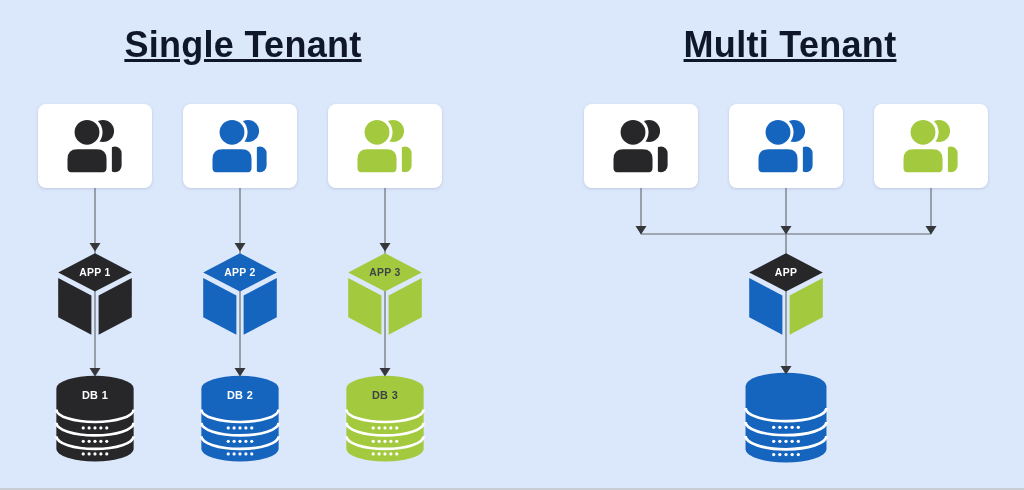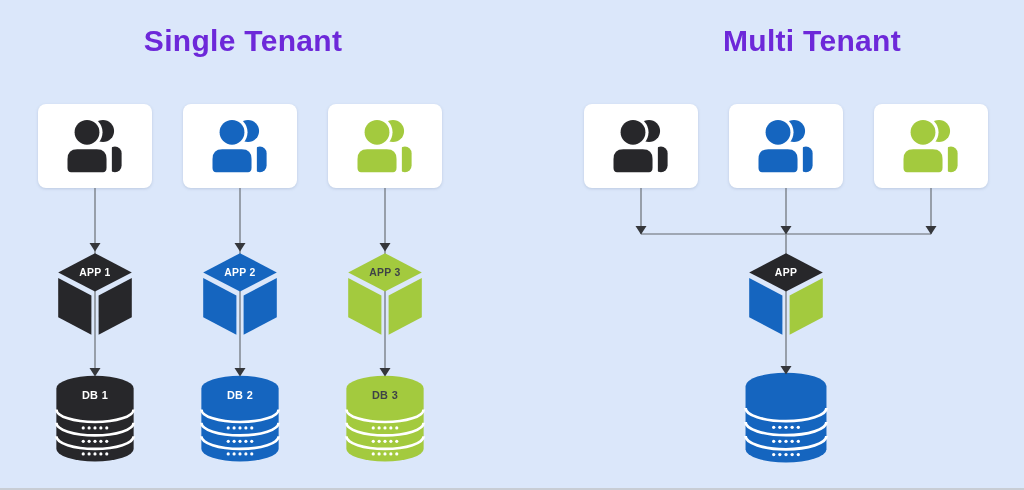--- a/index.html
+++ b/index.html
@@ -6,23 +6,23 @@
     --black:#27272a; --blue:#1565bf; --green:#a3ca3e;
     --line:#8b929b; --arrow:#35373b; --card:#ffffff;
     --label-dark:#3f4347; --bg:#dbe7fa;
   }
   *{margin:0;padding:0;box-sizing:border-box;}
   html,body{width:1024px;height:490px;overflow:hidden;}
   body{font-family:"Liberation Sans","DejaVu Sans",sans-serif;}
   .stage{position:relative;width:1024px;height:490px;background:var(--bg);overflow:hidden;
          border-bottom:2px solid #c8cdd4;}
   .title{position:absolute;top:24px;transform:translateX(-50%);
-         font-size:30px;font-weight:700;letter-spacing:.3px;color:#6d28d9;white-space:nowrap;}
+         font-size:36px;font-weight:700;letter-spacing:.3px;color:#0f172a;white-space:nowrap;text-decoration:underline;}
   .title-single{left:243px;}
-  .title-multi{left:812px;}
+  .title-multi{left:790px;}
   .layer{position:absolute;left:0;top:0;width:1024px;height:490px;pointer-events:none;}
   .lines-layer{z-index:0;}
   .arrow-layer{z-index:3;}
   .lines-layer line{stroke:var(--line);stroke-width:1.7;}
   .arrow-layer polygon{fill:var(--arrow);}
   .card{position:absolute;top:104px;width:114px;height:84px;background:var(--card);
         border-radius:8px;display:flex;align-items:center;justify-content:center;
         box-shadow:0 1px 3px rgba(110,130,165,.28);z-index:1;}
   .users-svg{width:64px;height:55px;display:block;}
   .cube{position:absolute;top:252px;width:80px;height:84px;z-index:1;overflow:visible;}

